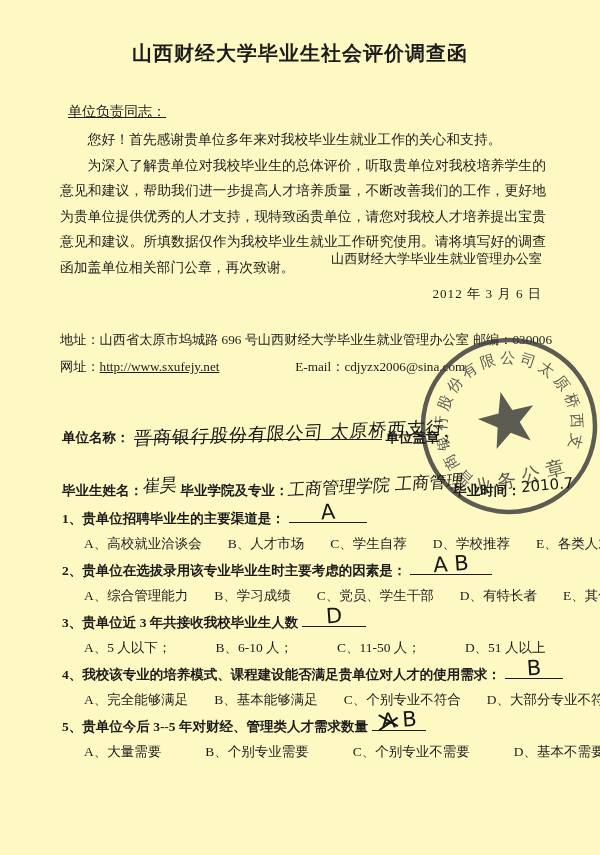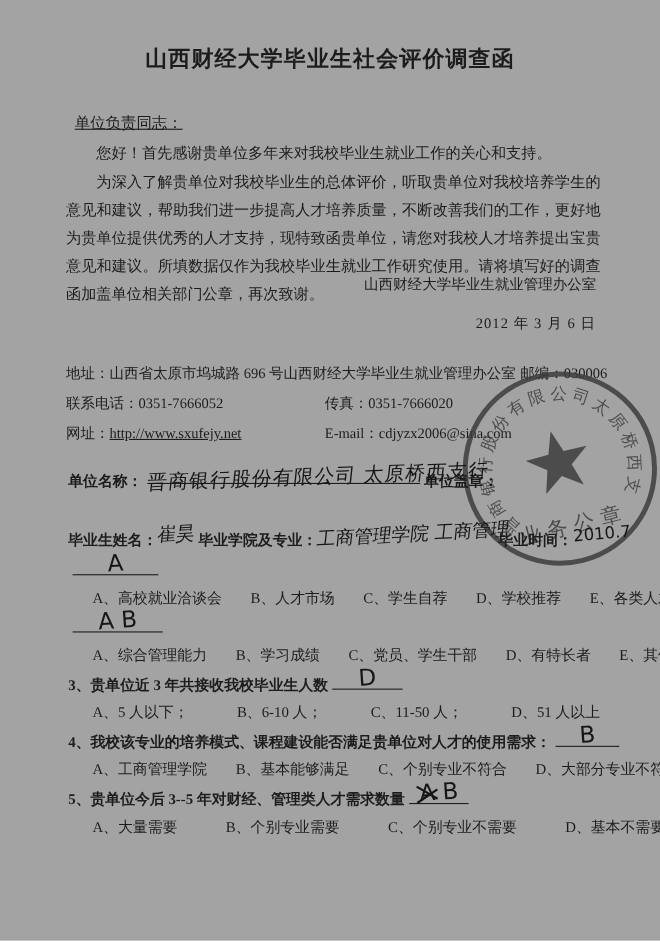--- a/index.html
+++ b/index.html
@@ -4,21 +4,21 @@
 <style>
   html,body{margin:0;padding:0;}
   body{
     width:600px;height:855px;
     background:#ffffff;
     font-family:"Liberation Serif","DejaVu Serif",serif;
     color:#1c1c1c;
     overflow:hidden;
     position:relative;
   }
-  .page{position:absolute;inset:0;background:#a3a3a3;}
+  .page{position:absolute;inset:0;background:#fef9c3;}
 
   
   .doc-title{
     position:absolute;top:40px;left:0;width:600px;
     text-align:center;font-size:20px;font-weight:700;letter-spacing:1px;
   }
 
   
   .salutation{position:absolute;top:103px;left:68px;font-size:14px;text-decoration:underline;}
   .letter{position:absolute;top:127px;left:60px;width:486px;
@@ -94,24 +94,20 @@
 
   <div class="signer">山西财经大学毕业生就业管理办公室</div>
   <div class="sign-date">2012 年 3 月 6 日</div>
 
   <div class="contact">
     <div class="row row1">
       <span><span>地址：</span><span>山西省太原市坞城路 696 号山西财经大学毕业生就业管理办公室</span></span>
       <span><span>邮编：</span><span>030006</span></span>
     </div>
     <div class="row">
-      <span class="cell-270"><span>联系电话：</span><span>0351-7666052</span></span>
-      <span><span>传真：</span><span>0351-7666020</span></span>
-    </div>
-    <div class="row">
       <span class="cell-270"><span>网址：</span><span class="underlined">http://www.sxufejy.net</span></span>
       <span><span>E-mail：</span><span>cdjyzx2006@sina.com</span></span>
     </div>
   </div>
 
   <svg class="stamp" viewBox="0 0 190 190">
     <defs>
       <path id="ringArc" d="M 50.5,139.5 A 63,63 0 1 1 139.5,139.5" fill="none"></path>
     </defs>
     <circle cx="95" cy="95" r="86" fill="none" stroke="#3a3a3a" stroke-width="4.5"></circle>
@@ -128,44 +124,44 @@
 
   <div class="grad-row">
     <span>毕业生姓名：</span><span class="hand hand-inline">崔昊</span>
     <span>毕业学院及专业：</span><span class="hand hand-inline hand-college">工商管理学院 工商管理</span>
     <span>毕业时间：</span><span class="hand hand-inline hand-time">2010.7</span>
   </div>
 
   <div class="questions">
 
     <div class="question">
-      <div class="stem"><span class="blank w78"><span class="hand ans">A</span></span></div>
+      <div class="stem"><span>1、贵单位招聘毕业生的主要渠道是：</span><span class="blank w78"><span class="hand ans">A</span></span></div>
       <div class="options">
         <span class="opt">A、高校就业洽谈会</span><span class="opt">B、人才市场</span><span class="opt">C、学生自荐</span><span class="opt">D、学校推荐</span><span class="opt">E、各类人才网</span>
       </div>
     </div>
 
     <div class="question">
-      <div class="stem"><span class="blank w82"><span class="hand ans">A B</span></span></div>
+      <div class="stem"><span>2、贵单位在选拔录用该专业毕业生时主要考虑的因素是：</span><span class="blank w82"><span class="hand ans">A B</span></span></div>
       <div class="options">
         <span class="opt">A、综合管理能力</span><span class="opt">B、学习成绩</span><span class="opt">C、党员、学生干部</span><span class="opt">D、有特长者</span><span>E、其他</span>
       </div>
     </div>
 
     <div class="question">
       <div class="stem"><span>3、贵单位近 3 年共接收我校毕业生人数</span><span class="blank w64"><span class="hand ans">D</span></span></div>
       <div class="options opts-wide">
         <span class="opt">A、5 人以下；</span><span class="opt">B、6-10 人；</span><span class="opt">C、11-50 人；</span><span class="opt">D、51 人以上</span>
       </div>
     </div>
 
     <div class="question">
       <div class="stem"><span>4、我校该专业的培养模式、课程建设能否满足贵单位对人才的使用需求：</span><span class="blank w58"><span class="hand ans">B</span></span></div>
       <div class="options">
-        <span class="opt">A、工商管理学院</span><span class="opt">B、基本能够满足</span><span class="opt">C、个别专业不符合</span><span class="opt">D、大部分专业不符合</span>
+        <span class="opt">A、完全能够满足</span><span class="opt">B、基本能够满足</span><span class="opt">C、个别专业不符合</span><span class="opt">D、大部分专业不符合</span>
       </div>
     </div>
 
     <div class="question">
       <div class="stem"><span>5、贵单位今后 3--5 年对财经、管理类人才需求数量</span><span class="blank w54"><span class="hand ans"><span class="crossed">A</span> <span>B</span></span></span></div>
       <div class="options opts-wide">
         <span class="opt">A、大量需要</span><span class="opt">B、个别专业需要</span><span class="opt">C、个别专业不需要</span><span class="opt">D、基本不需要</span>
       </div>
     </div>
 

